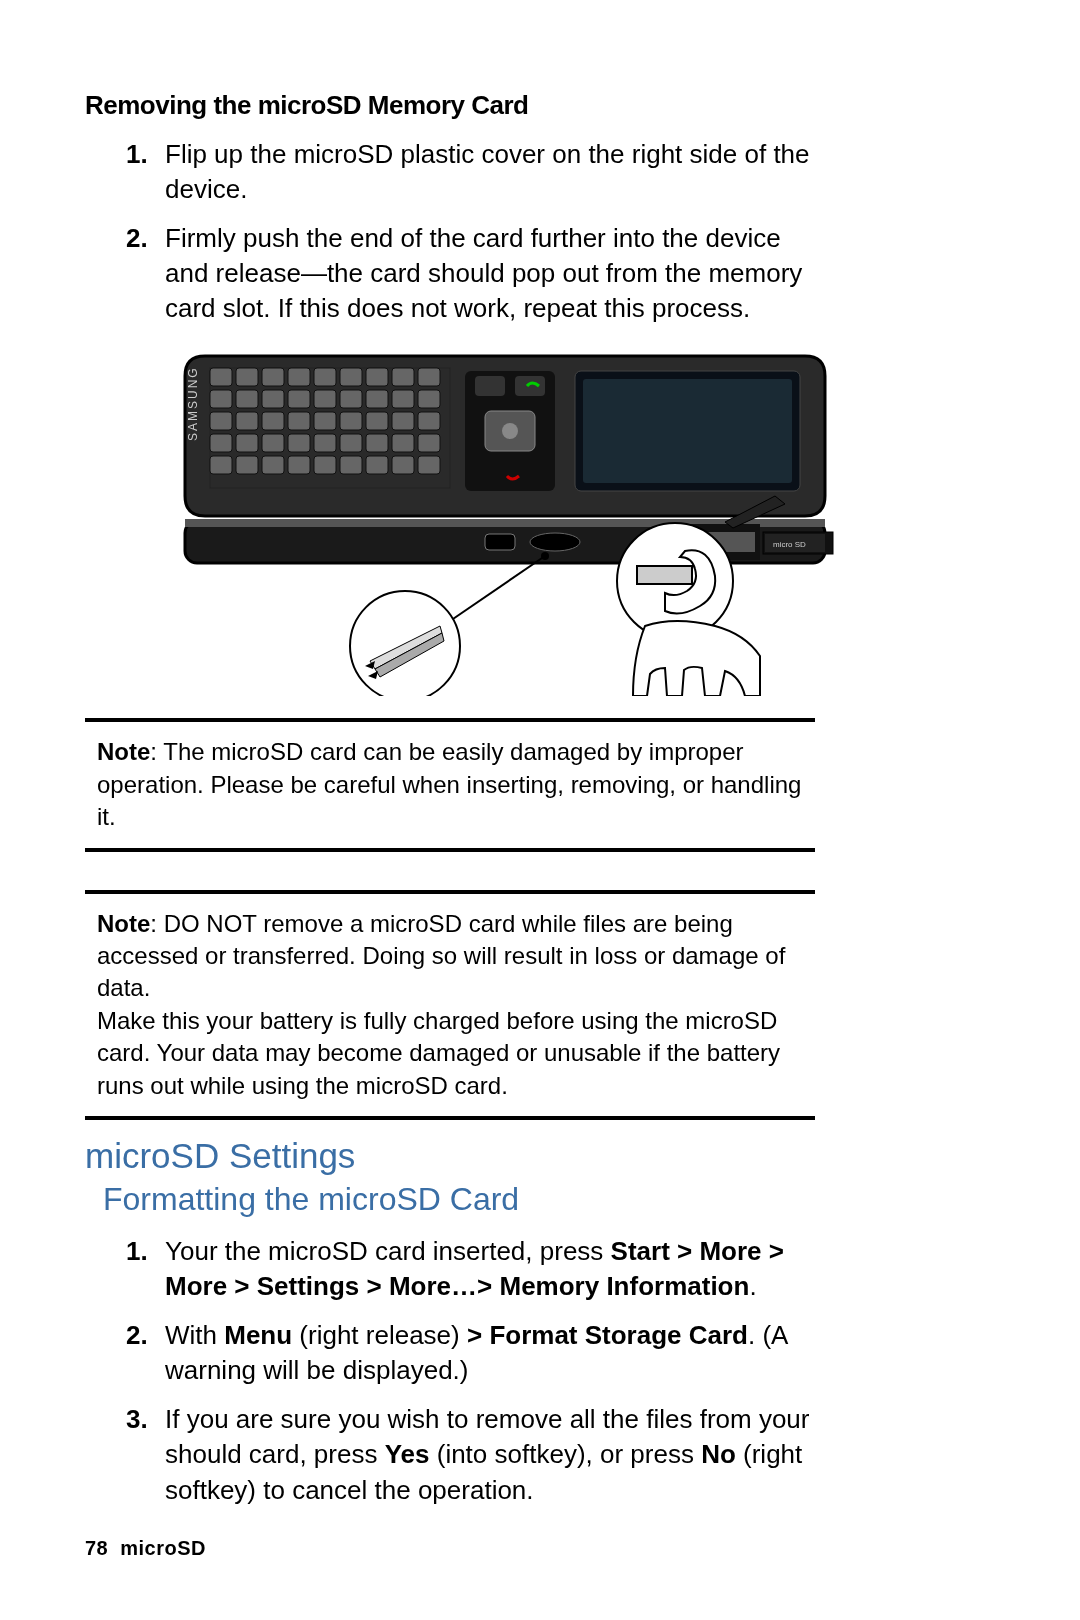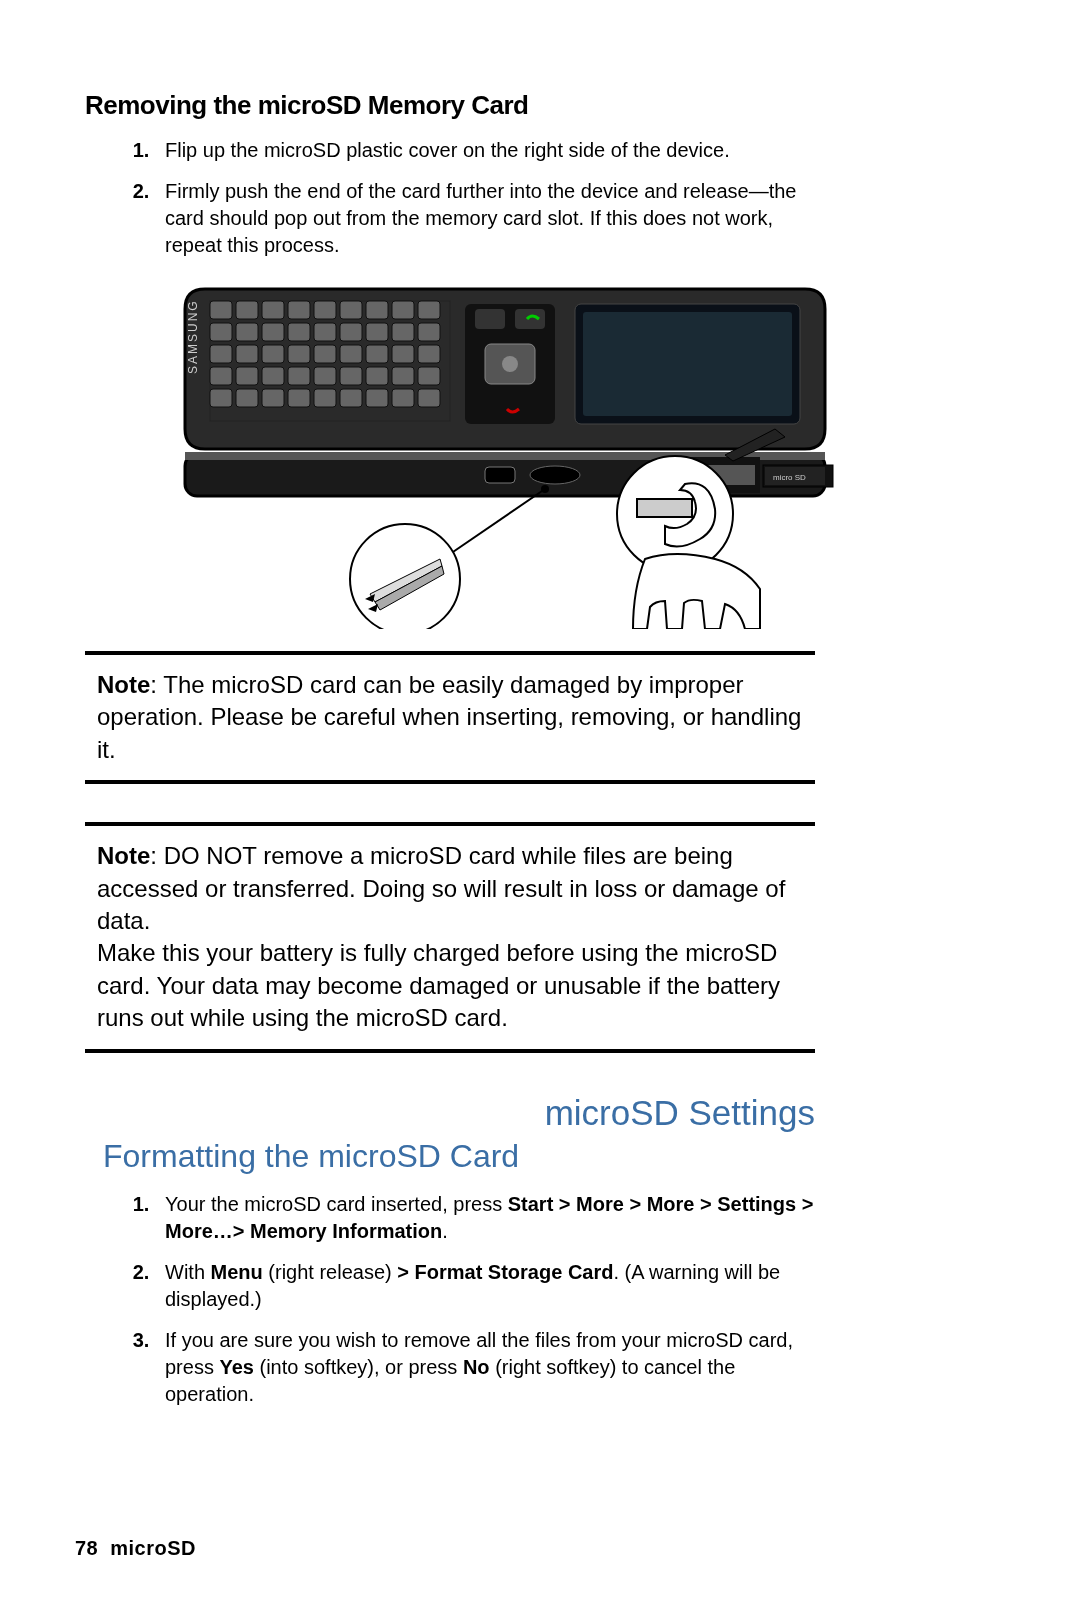--- a/index.html
+++ b/index.html
@@ -19,21 +19,21 @@
   .h-sub {
     font-family: "Arial Black", Arial, Helvetica, sans-serif;
     font-weight: 900;
     font-size: 26px;
     letter-spacing: -0.5px;
     margin: 15px 0 12px 0;
   }
   ol.steps {
     margin: 16px 0 20px 0;
     padding-left: 70px;
-    font-size: 20px;
+    font-size: 26px;
     line-height: 1.35;
   }
   ol.steps li {
     padding-left: 10px;
     margin-bottom: 14px;
   }
   ol.steps li::marker {
     font-weight: 700;
   }
   .illus {
@@ -52,37 +52,36 @@
     line-height: 1.35;
     margin: 14px 12px;
   }
   .note-block .label {
     font-weight: 900;
     font-family: "Arial Black", Arial, Helvetica, sans-serif;
   }
   .section-title {
     font-size: 35px;
     color: #3a6ea5;
-    margin: 40px 0 5px 0;
+    margin: 16px 0 5px 0;
     font-weight: 400;
-    text-align: right;
   }
   .section-sub {
     font-size: 32px;
     color: #3a6ea5;
     margin: 0 0 10px 18px;
     font-weight: 400;
   }
   .step-bold {
     font-family: "Arial Black", Arial, Helvetica, sans-serif;
     font-weight: 900;
   }
   .footer {
     position: absolute;
-    left: 75px;
+    left: 85px;
     bottom: 60px;
     font-family: "Arial Black", Arial, Helvetica, sans-serif;
     font-weight: 900;
     font-size: 20px;
     letter-spacing: 0.5px;
   }
   .footer .num { margin-right: 12px; }
   
 </style>
 </head>
@@ -246,21 +245,21 @@
   <div class="section-sub">Formatting the microSD Card</div>
 
   <ol class="steps">
     <li>
       <span>Your the microSD card inserted, press </span><span class="step-bold">Start &gt; More &gt; More &gt; Settings &gt; More…&gt; Memory Information</span><span>.</span>
     </li>
     <li>
       <span>With </span><span class="step-bold">Menu</span><span> (right release) </span><span class="step-bold">&gt; Format Storage Card</span><span>. (A warning will be displayed.)</span>
     </li>
     <li>
-      <span>If you are sure you wish to remove all the files from your microSD card, press </span><span class="step-bold">Yes</span><span> (into softkey), or press </span><span class="step-bold">No</span><span> (right softkey) to cancel the operation.</span>
+      <span>If you are sure you wish to remove all the files from your should card, press </span><span class="step-bold">Yes</span><span> (into softkey), or press </span><span class="step-bold">No</span><span> (right softkey) to cancel the operation.</span>
     </li>
   </ol>
 
   <div class="footer">
     <span class="num">78</span><span>microSD</span>
   </div>
 
 </div>
 
 </body></html>

